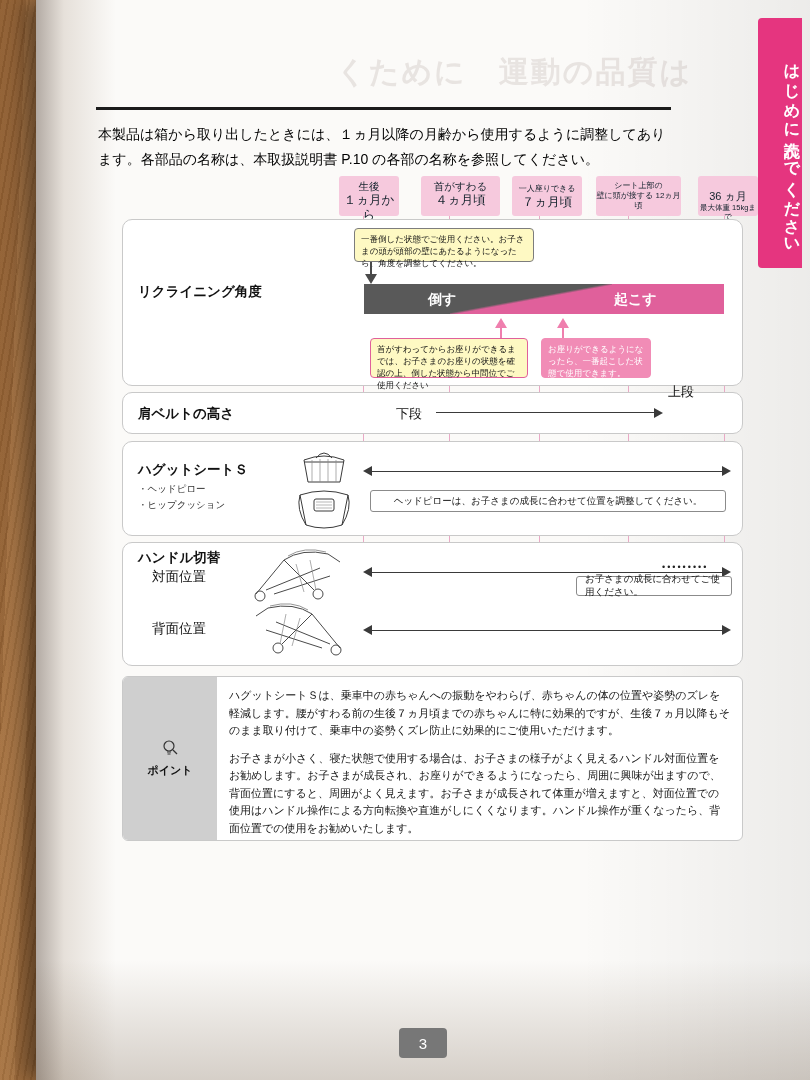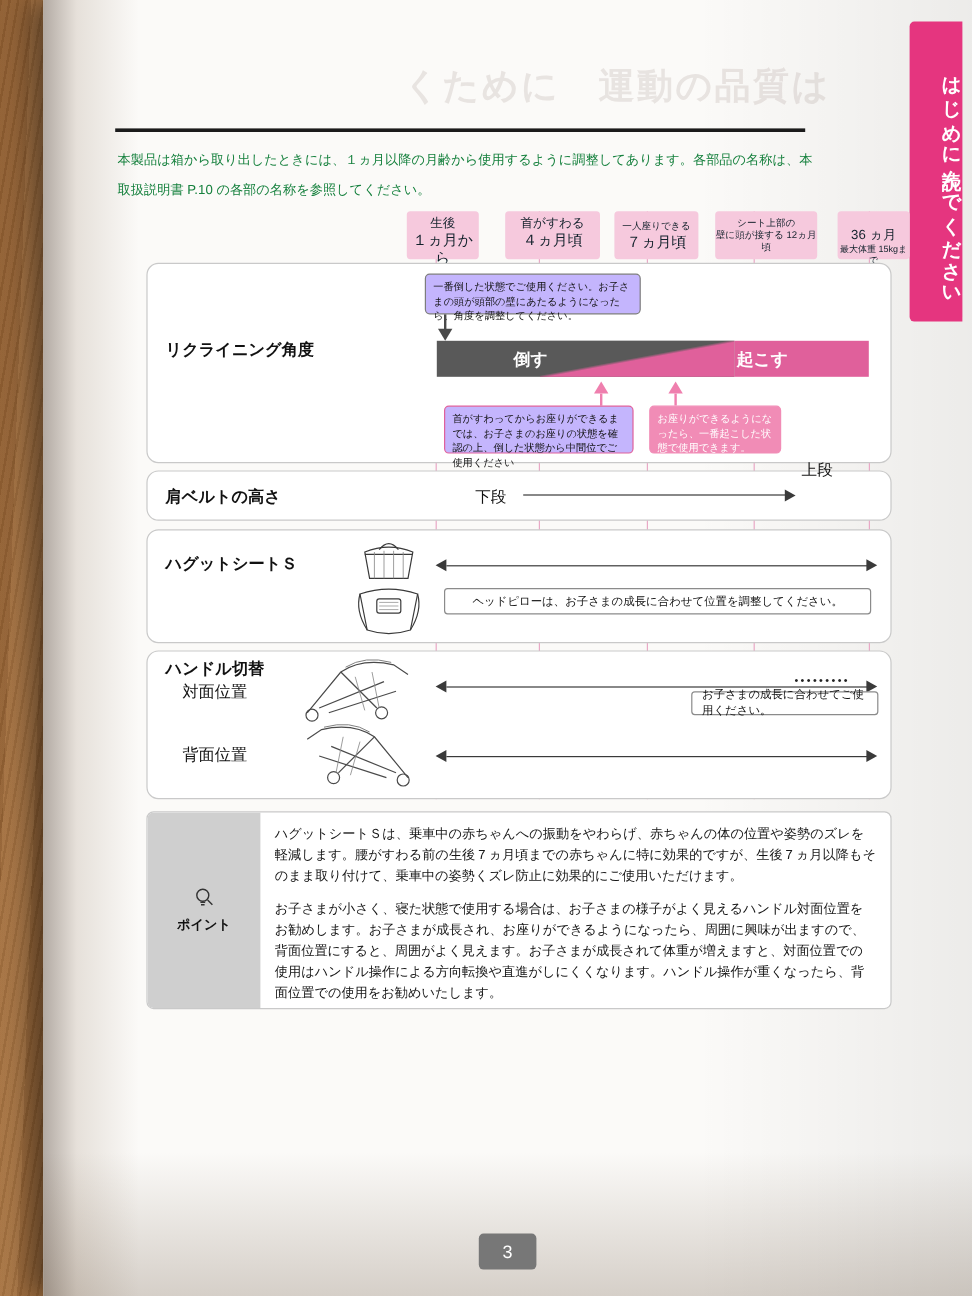--- a/index.html
+++ b/index.html
@@ -68,21 +68,21 @@
 
   h1.title{
     position:absolute;left:64px;top:52px;margin:0;
     font-size:36px;font-weight:bold;color:#111;letter-spacing:1px;
   }
   .title-rule{
     position:absolute;left:60px;top:107px;width:575px;height:3px;background:#1b1b1b;
   }
   .intro{
     position:absolute;left:62px;top:122px;width:580px;
-    font-size:11px;line-height:25px;color:#15803d;
+    font-size:14px;line-height:25px;color:#000000;
   }
 
   
   .pills{position:absolute;left:62px;top:176px;width:645px;height:40px;}
   .pill{
     position:absolute;top:0;background:#f6c9dd;border-radius:3px;
     text-align:center;color:#12212b;box-sizing:border-box;
     padding-top:4px;
   }
   .pill .l1{font-size:10.5px;line-height:13px;display:block;}
@@ -104,21 +104,21 @@
     position:absolute;font-size:13.5px;color:#111;font-weight:bold;
   }
   .sec-sub{position:absolute;font-size:9.5px;color:#333;line-height:14px;}
 
   
   .bar-grey{position:absolute;background:#595959;}
   .bar-pink{position:absolute;background:#e0609b;}
   .bar-label{position:absolute;color:#fff;font-size:14px;font-weight:bold;}
 
   .callout{
-    position:absolute;box-sizing:border-box;background:#c4b5fd;
+    position:absolute;box-sizing:border-box;background:#fef9c3;
     border:1px solid #7d7d7d;border-radius:4px;
     font-size:8.5px;line-height:12px;color:#111;padding:4px 6px;
   }
   .callout.pinkbox{border-color:#e0609b;color:#111;}
   .callout.pinkfill{background:#f18cb6;border-color:#f18cb6;color:#fff;}
 
   .arrow-line{position:absolute;height:1px;background:#3a3a3a;}
   .arrow-head-r{
     position:absolute;width:0;height:0;
     border-top:5px solid transparent;border-bottom:5px solid transparent;
@@ -244,20 +244,22 @@
 
   <div class="sec" style="top:392px;width:621px;height:42px;"></div>
   <div class="sec-label" style="left:102px;top:405px;">肩ベルトの高さ</div>
   <div class="stage-text" style="left:360px;top:405px;">下段</div>
   <div class="arrow-line" style="left:400px;top:412px;width:220px;"></div>
   <div class="arrow-head-r" style="left:618px;top:408px;"></div>
   <div class="stage-text" style="left:632px;top:383px;">上段</div>
 
   <div class="sec" style="top:441px;width:621px;height:95px;"></div>
   <div class="sec-label" style="left:102px;top:461px;">ハグットシートＳ</div>
+  <div class="sec-sub" style="left:102px;top:481px;width:150px;white-space:pre-line;line-height:16px;">・ヘッドピロー
+・ヒップクッション</div>
 
   <div class="illus" style="left:258px;top:448px;">
     <svg width="60" height="38" viewBox="0 0 60 38">
       <path d="M14 34 L10 12 Q30 4 50 12 L46 34 Z" fill="none" stroke="#3a3a3a" stroke-width="1"></path>
       <path d="M10 14 L50 14" stroke="#3a3a3a" stroke-width="1"></path>
       <path d="M18 12 L18 34 M26 11 L26 34 M34 11 L34 34 M42 12 L42 34" stroke="#8a8a8a" stroke-width="0.7"></path>
       <path d="M22 10 Q30 0 38 10" fill="none" stroke="#3a3a3a" stroke-width="1"></path>
     </svg>
   </div>
   <div class="illus" style="left:256px;top:487px;">

